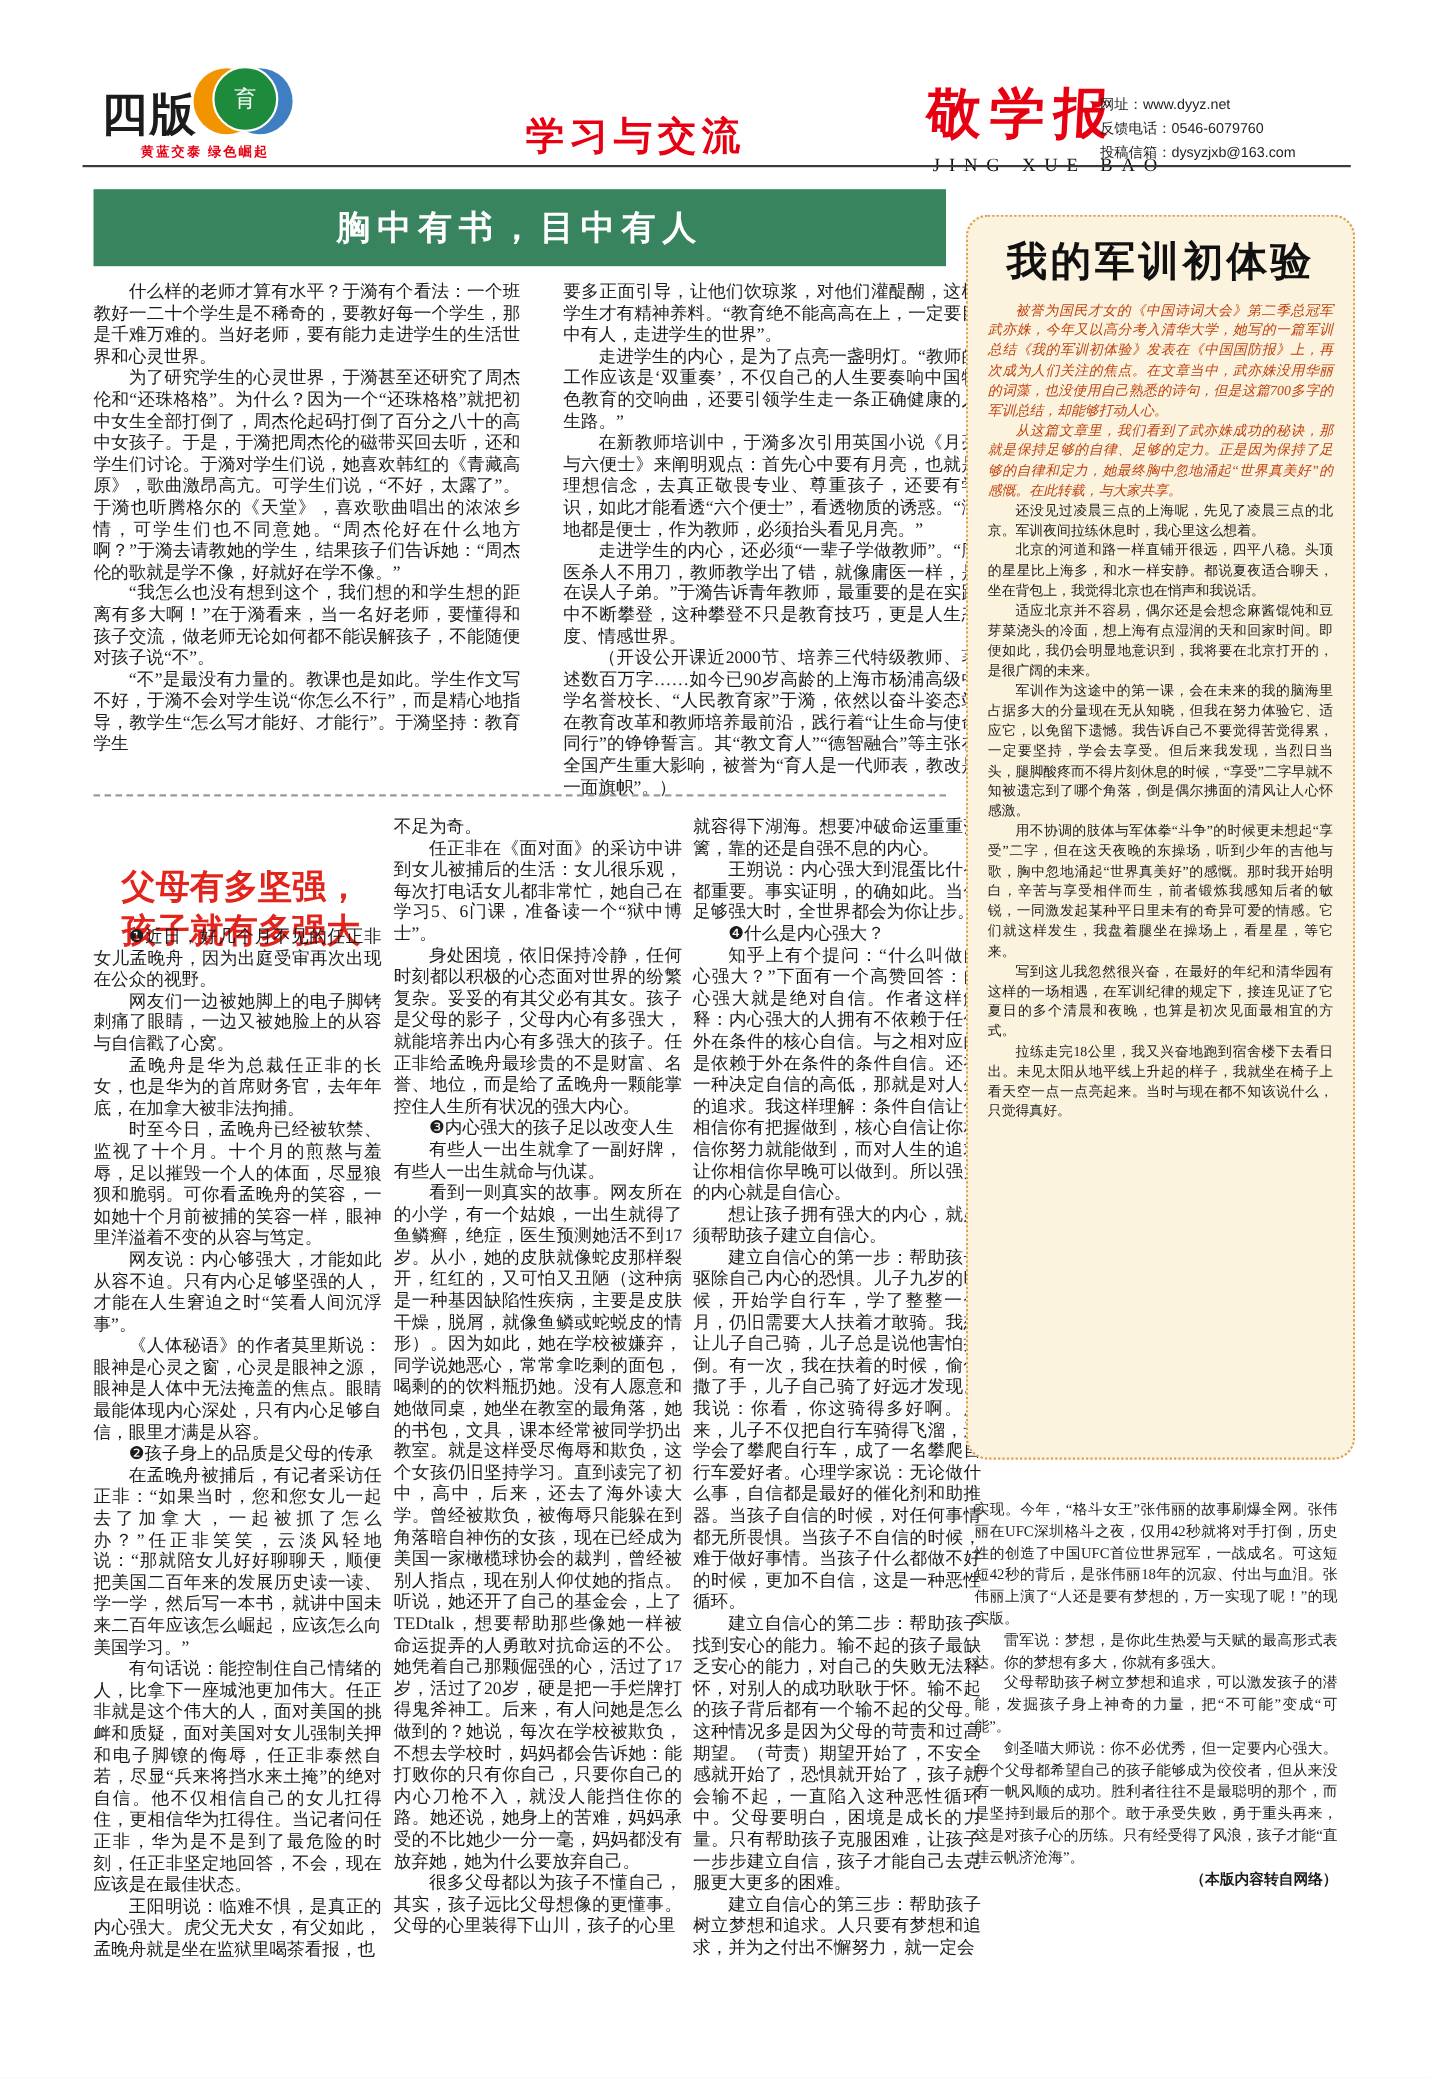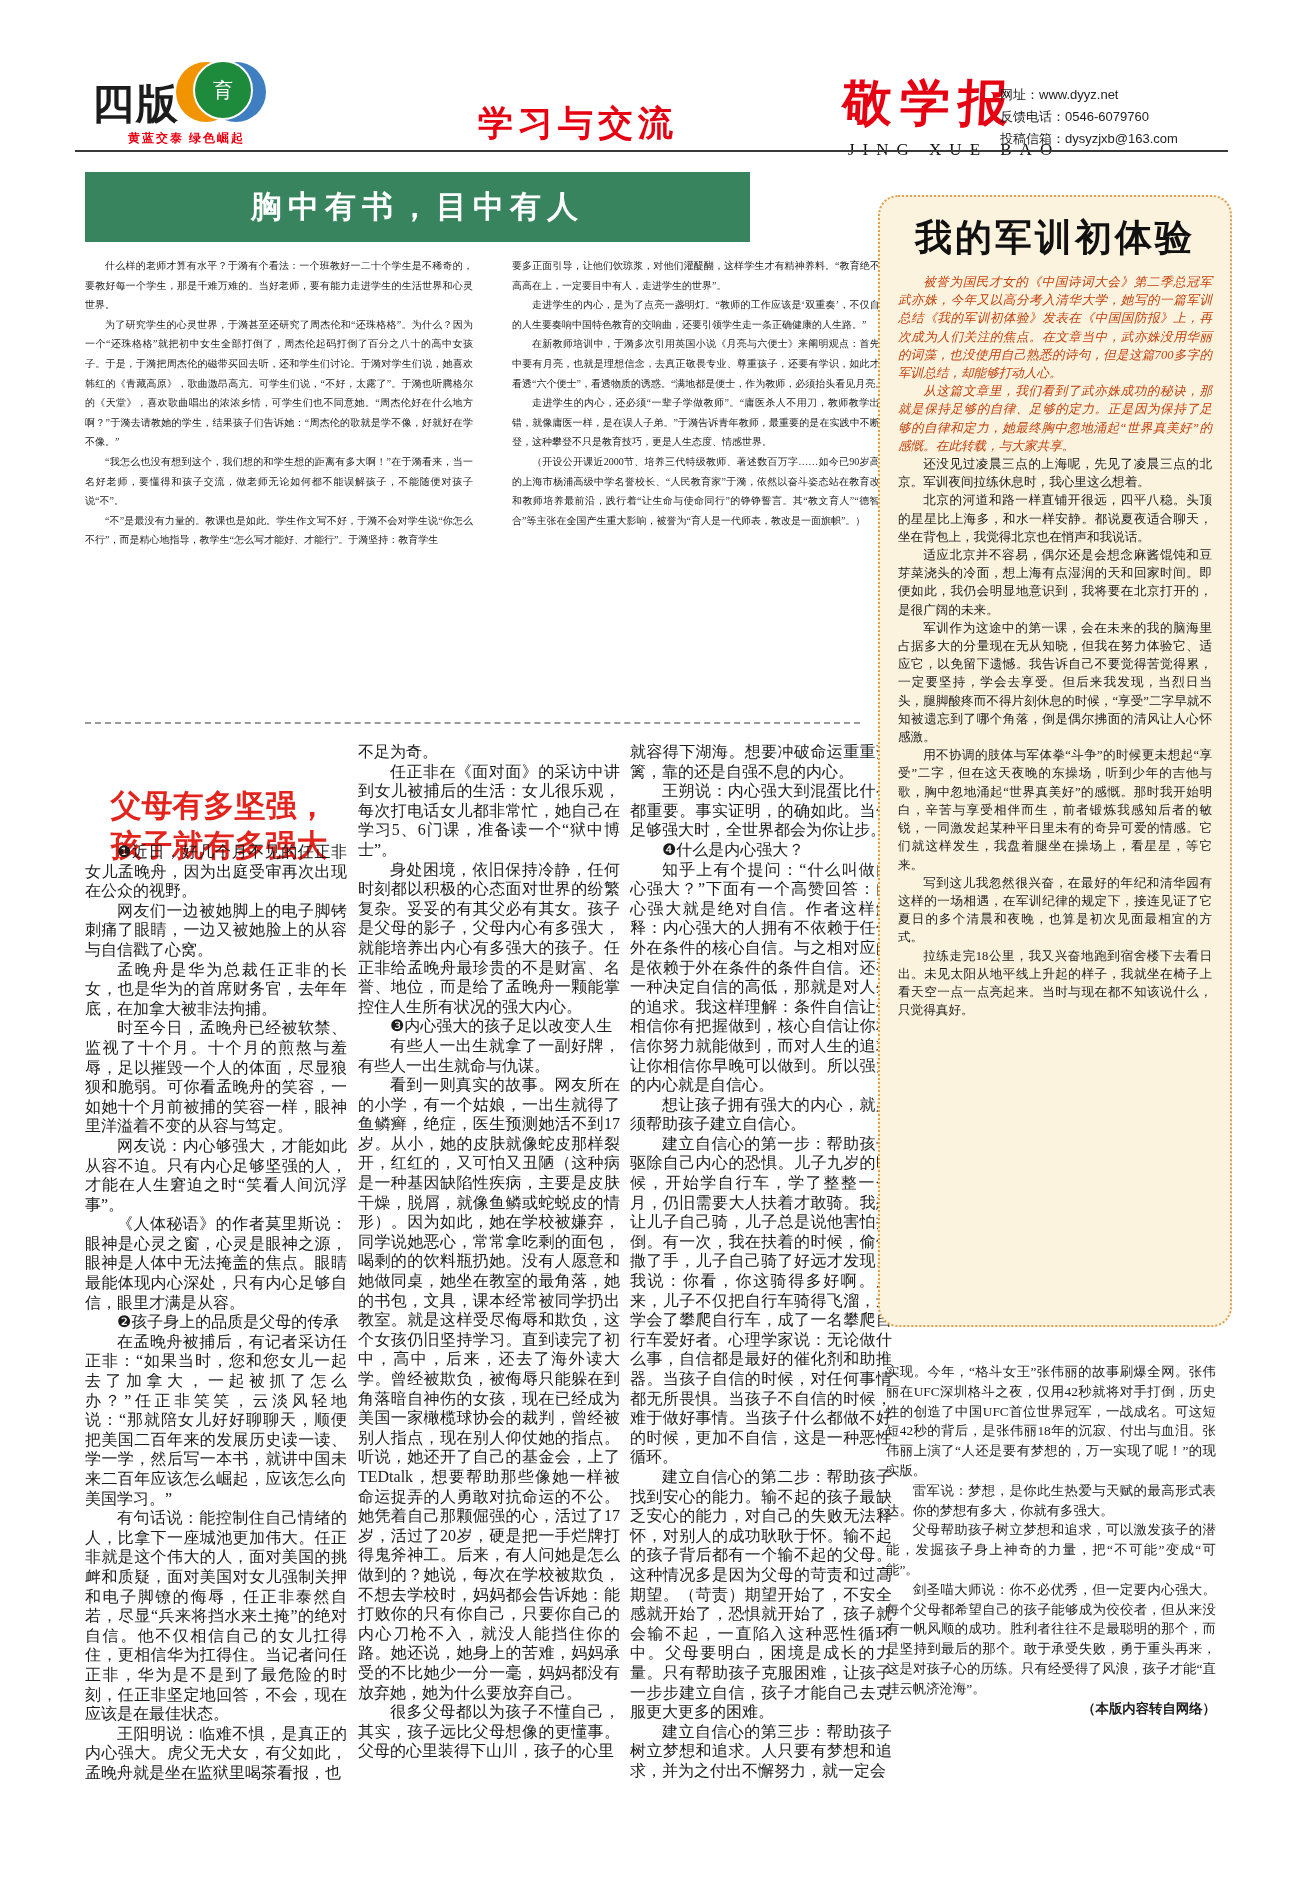--- a/index.html
+++ b/index.html
@@ -19,27 +19,27 @@
   .section-title{left:408px;top:100px;width:340px;text-align:center;font-size:35px;font-weight:bold;
                  color:#e60012;letter-spacing:5px;font-family:"Liberation Sans",sans-serif;}
   .masthead{left:842px;top:70px;font-size:50px;font-weight:bold;color:#e60012;letter-spacing:8px;
             transform:skewX(-3deg);}
   .masthead-py{left:848px;top:140px;font-size:17px;letter-spacing:8px;color:#111;}
   .contact{left:1000px;top:84px;font-size:13px;line-height:22px;color:#222;
            font-family:"Liberation Sans",sans-serif;}
   .contact .row span{display:inline;}
   .header-rule{left:75px;top:150px;width:1153px;height:0;border-top:2px solid #3a3a3a;}
   
-  .a1-bar{left:85px;top:172px;width:665px;height:70px;background:#37845e;}
+  .a1-bar{left:85px;top:172px;width:775px;height:70px;background:#37845e;}
   .a1-title{width:100%;text-align:center;line-height:70px;color:#ffffff;font-size:31px;font-weight:bold;
             letter-spacing:6px;font-family:"Liberation Sans","DejaVu Sans",sans-serif;}
   .col{text-align:justify;}
   .col p{margin:0;text-indent:2em;}
   .col.cont p:first-child{text-indent:0;}
-  .a1-col{font-size:10px;line-height:19.6px;}
+  .a1-col{font-size:16px;line-height:19.6px;}
   .a1-col1{left:85px;top:256px;width:388px;}
   .a1-col2{left:482px;top:256px;width:378px;margin-left:30px;}
   .dashed-rule{left:85px;top:722px;width:775px;height:0;border-top:2px dashed #9a9a9a;}
   
   .a2-title{left:85px;top:742px;width:268px;text-align:center;color:#e2241d;font-weight:bold;
             font-size:31px;line-height:40px;font-family:"Liberation Serif",serif;margin-top:44px;}
   .a2-col{font-size:16px;line-height:19.6px;}
   .a2-col1{left:85px;top:842px;width:262px;}
   .a2-col2{left:358px;top:742px;width:262px;}
   .a2-col3{left:630px;top:742px;width:262px;}

